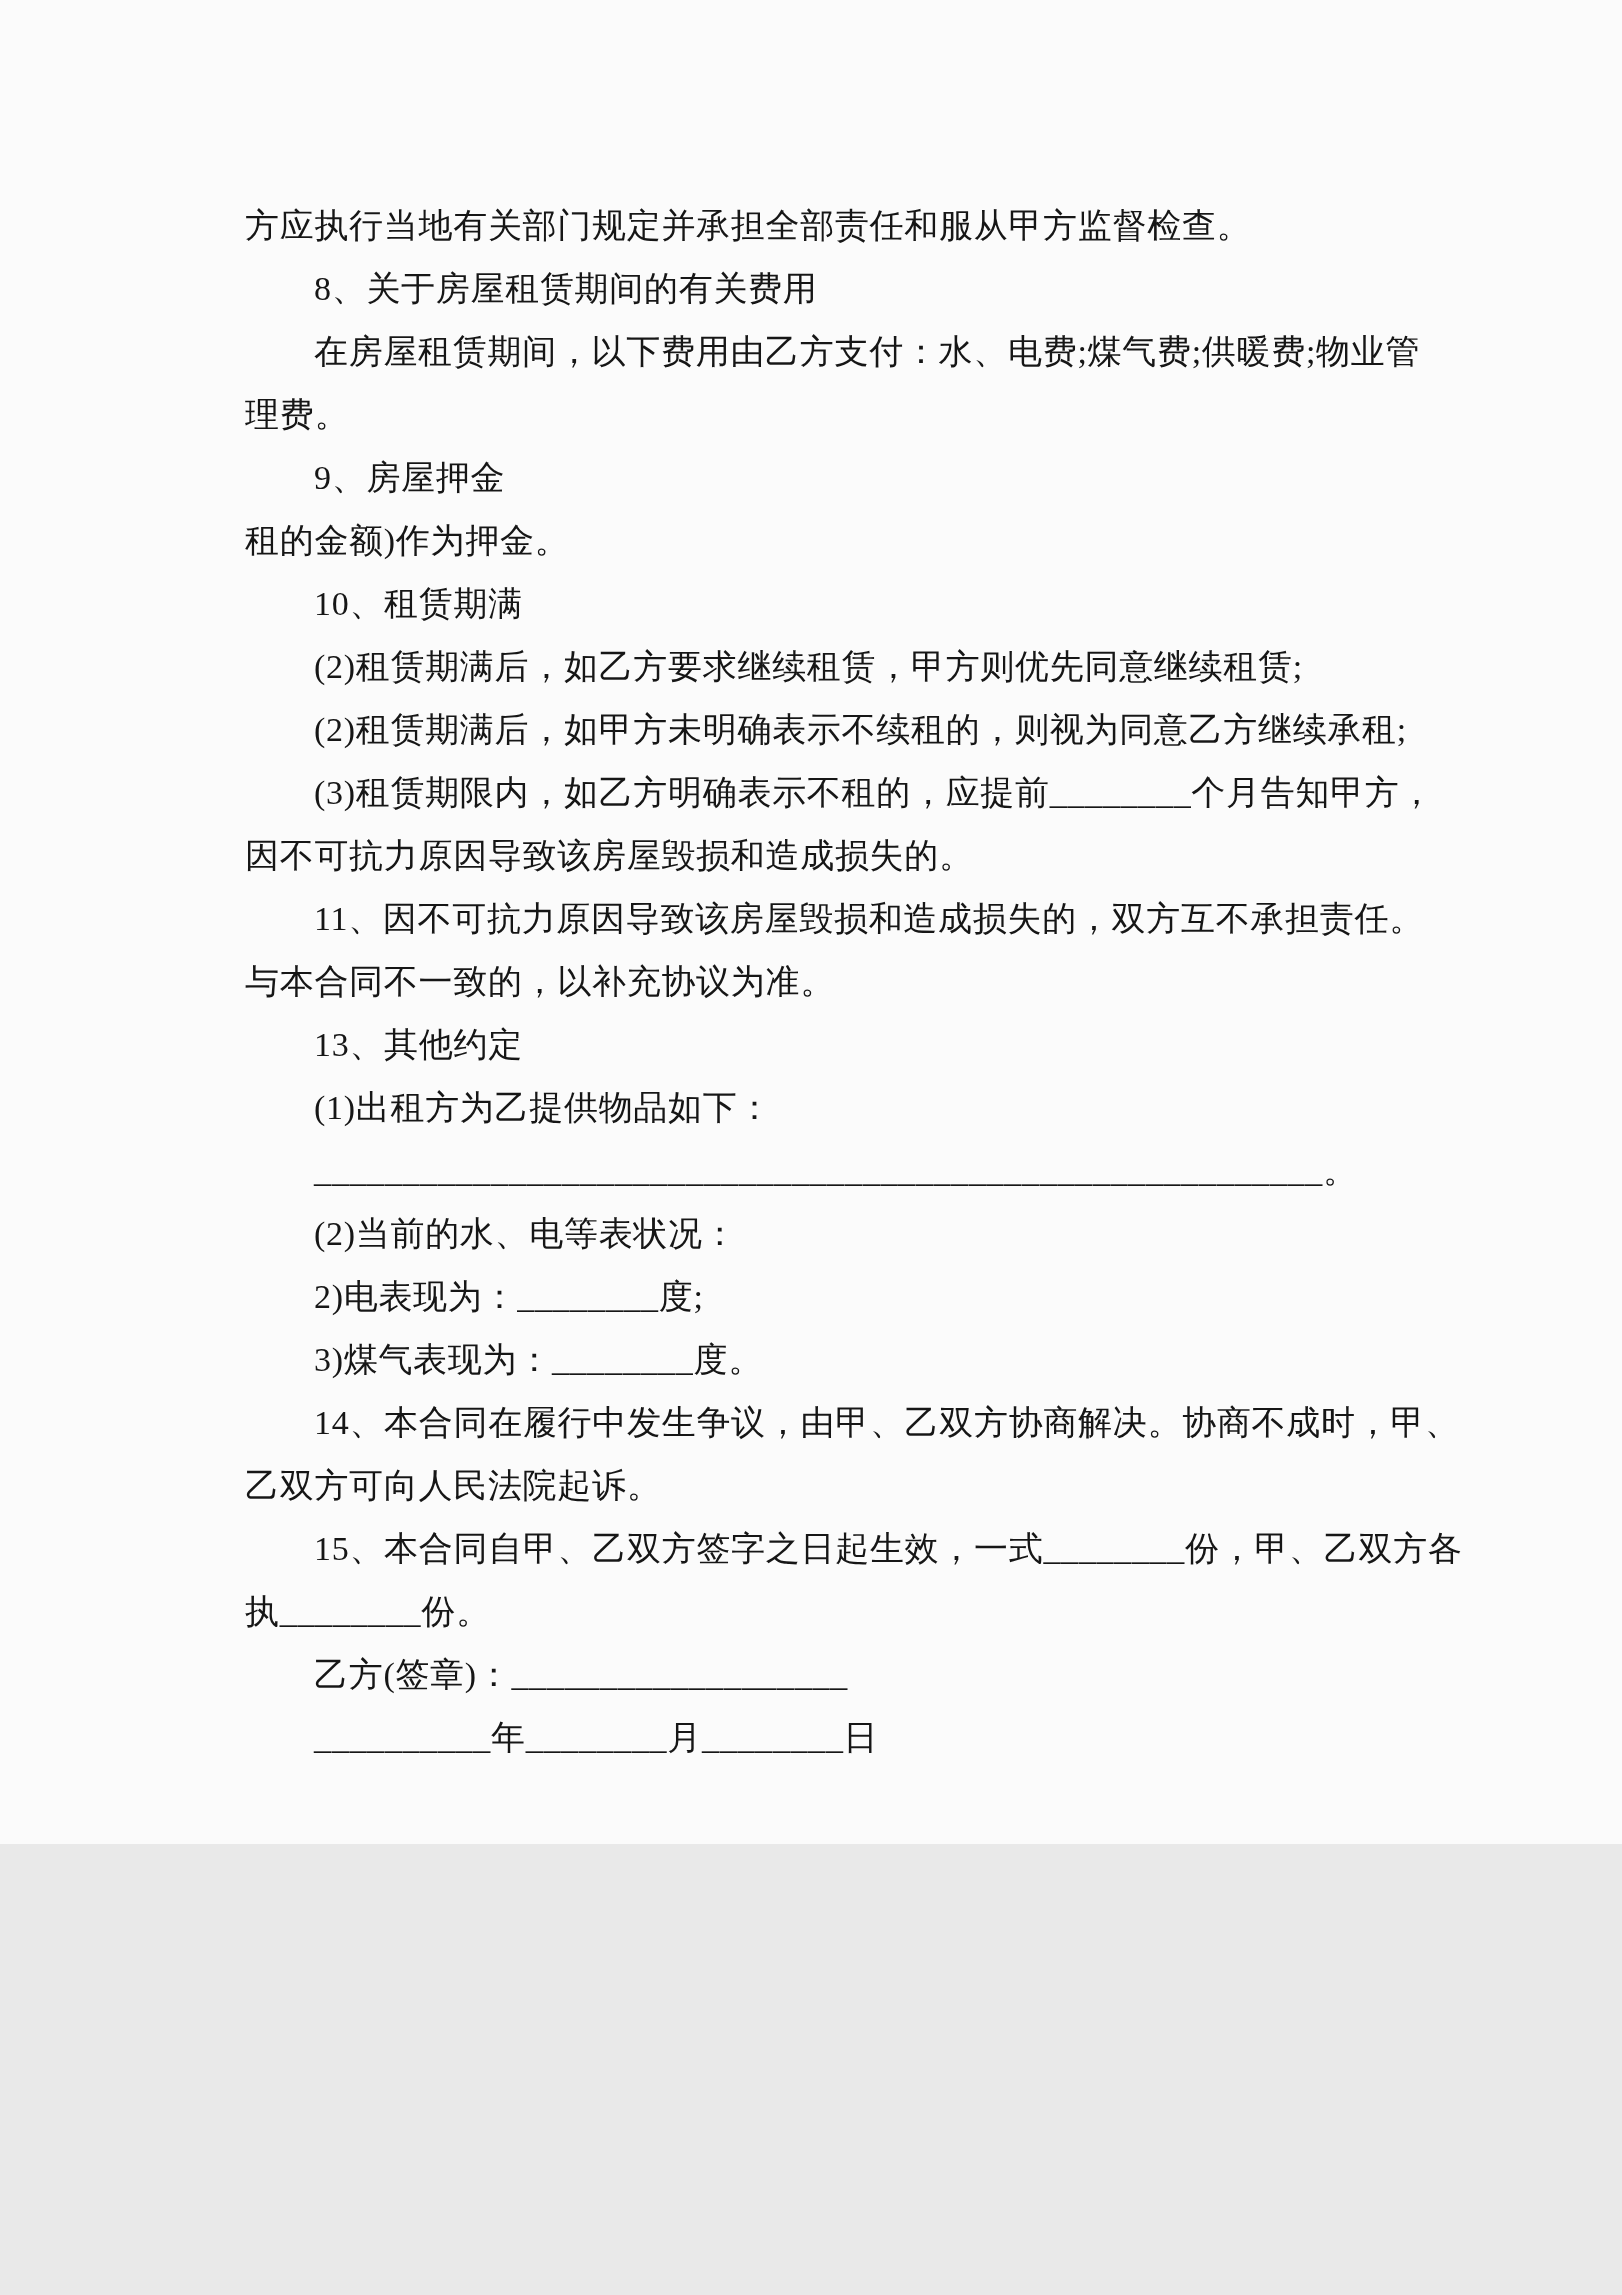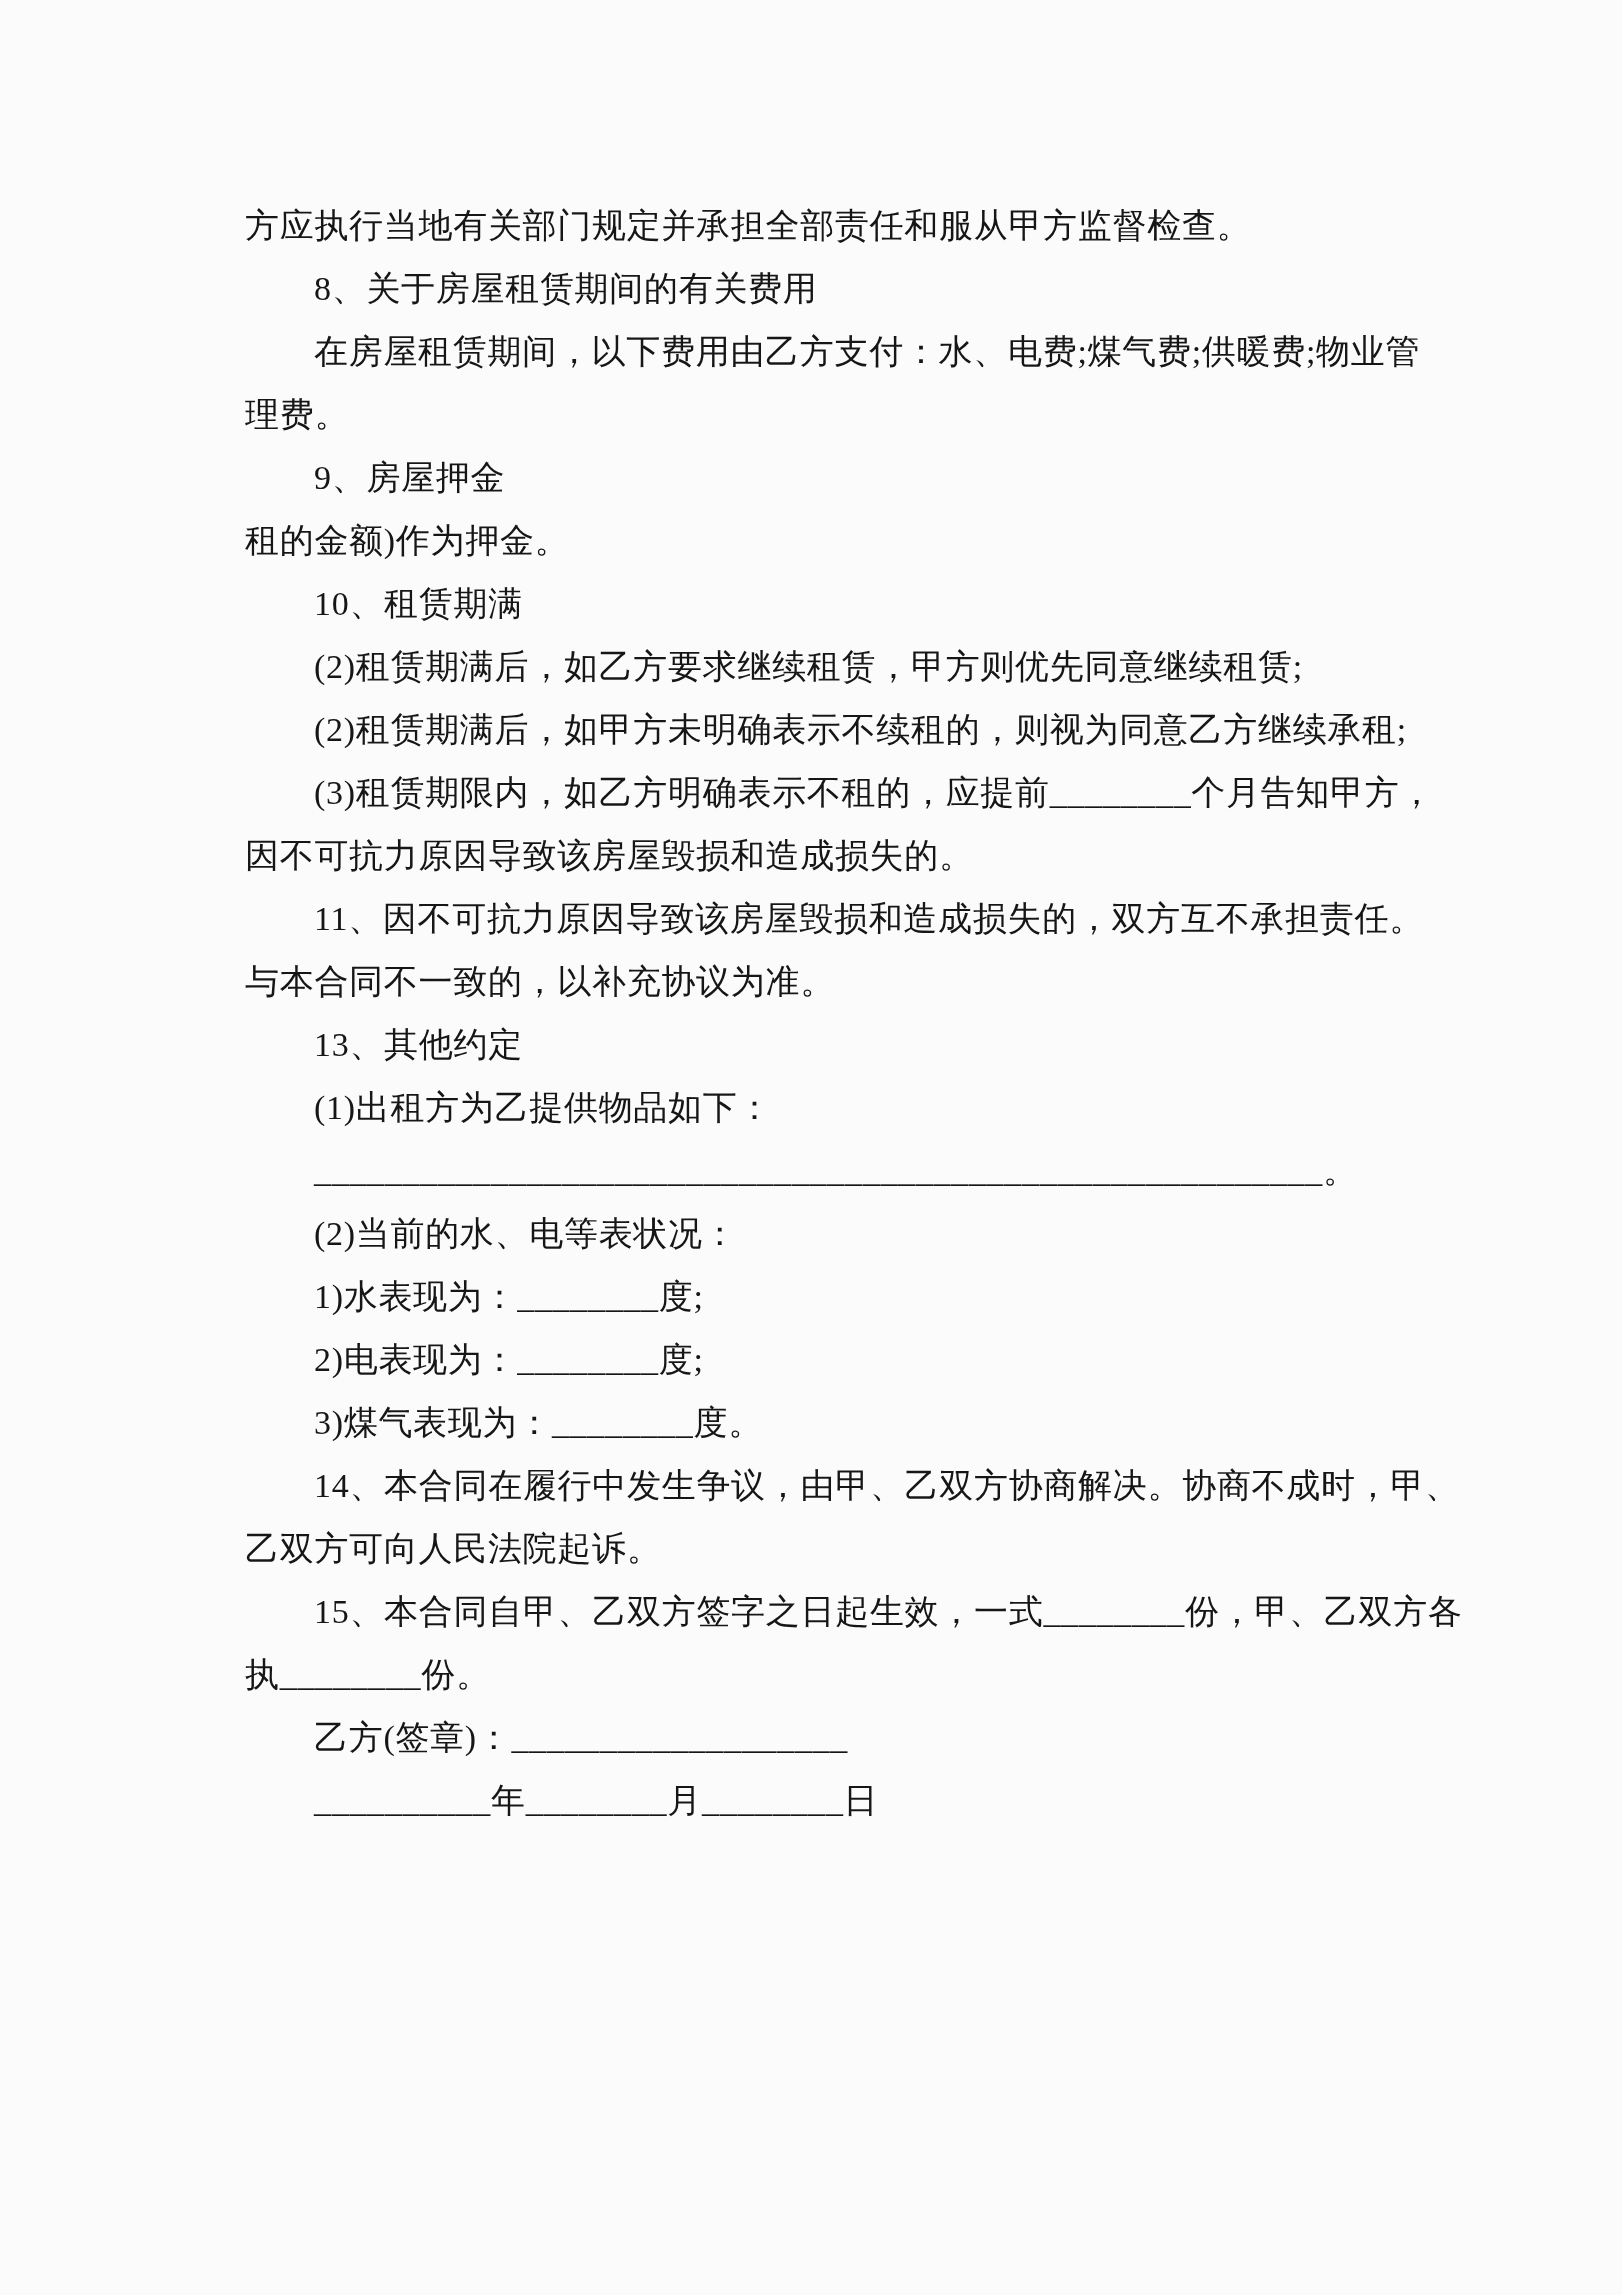--- a/index.html
+++ b/index.html
@@ -5,21 +5,21 @@
   html, body {
     margin: 0;
     padding: 0;
   }
   body {
     background: #e9e9e9;
   }
   .page {
     position: relative;
     width: 1623px;
-    height: 2295px;
+    height: 1844px;
     background: #fbfbfb;
     overflow: hidden;
   }
   .doc {
     position: absolute;
     left: 245px;
     top: 194px;
     width: 1188px;
     color: #161616;
     font-family: "Liberation Serif", "DejaVu Serif", serif;
@@ -50,21 +50,20 @@
     <div class="line indent">(2)租赁期满后，如乙方要求继续租赁，甲方则优先同意继续租赁;</div>
     <div class="line indent">(2)租赁期满后，如甲方未明确表示不续租的，则视为同意乙方继续承租;</div>
     <div class="line indent">(3)租赁期限内，如乙方明确表示不租的，应提前________个月告知甲方，</div>
     <div class="line">因不可抗力原因导致该房屋毁损和造成损失的。</div>
     <div class="line indent">11、因不可抗力原因导致该房屋毁损和造成损失的，双方互不承担责任。</div>
     <div class="line">与本合同不一致的，以补充协议为准。</div>
     <div class="line indent">13、其他约定</div>
     <div class="line indent">(1)出租方为乙提供物品如下：</div>
     <div class="line indent">_________________________________________________________。</div>
     <div class="line indent">(2)当前的水、电等表状况：</div>
-    <div class="line indent">1)水表现为：________度;</div>
     <div class="line indent">2)电表现为：________度;</div>
     <div class="line indent">3)煤气表现为：________度。</div>
     <div class="line indent">14、本合同在履行中发生争议，由甲、乙双方协商解决。协商不成时，甲、</div>
     <div class="line">乙双方可向人民法院起诉。</div>
     <div class="line indent">15、本合同自甲、乙双方签字之日起生效，一式________份，甲、乙双方各</div>
     <div class="line">执________份。</div>
     <div class="line indent">乙方(签章)：___________________</div>
     <div class="line indent">__________年________月________日</div>
   </div>
 </div>

